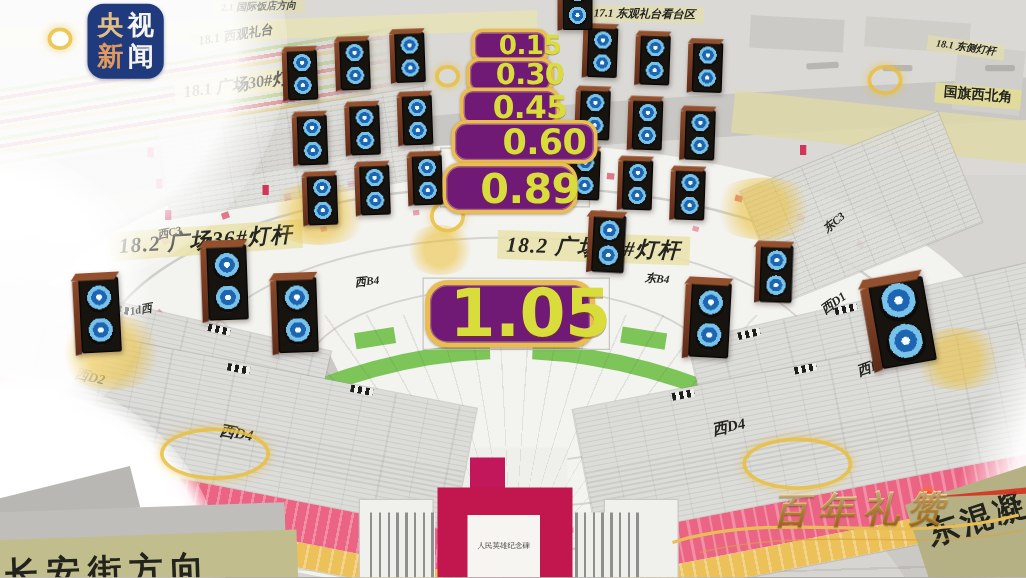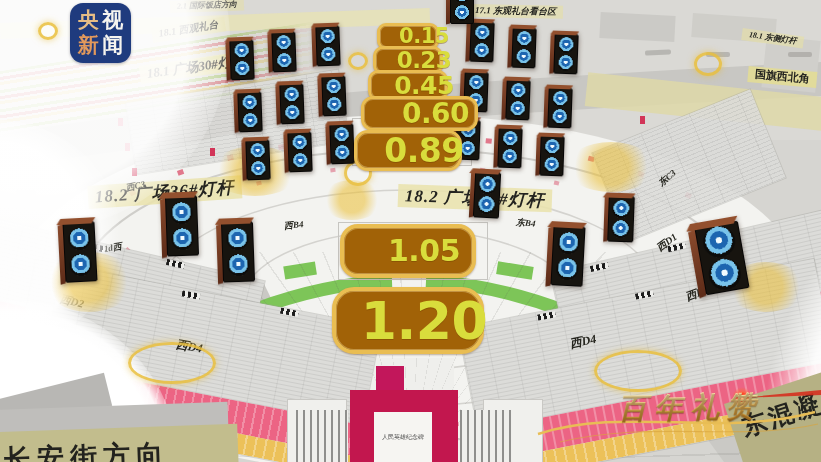--- a/index.html
+++ b/index.html
@@ -86,21 +86,21 @@
      background:linear-gradient(#8a4a2c,#5d2b18);transform:skewY(-14deg);}
   .spk::after{content:"";position:absolute;top:-7%;left:-14%;width:110%;height:10%;
      background:#93502e;transform:skewX(-35deg);}
   .spk-front{position:absolute;inset:0;background:#17140f;border:1px solid #060505;border-radius:2px;
      display:flex;flex-direction:column;align-items:center;justify-content:space-evenly;}
   .cone{width:74%;aspect-ratio:1/1;border-radius:50%;
      background:radial-gradient(circle at 50% 45%,#f2fbff 0 14%,#1d65b0 14% 38%,#79c3ea 38% 58%,#0d0c0a 58% 74%,#322b26 74% 100%);}
 
   
   .badge{position:absolute;z-index:60;display:flex;align-items:center;justify-content:center;
-     background:#a16207;border:3px solid #e9bd52;
+     background:#701a75;border:3px solid #e9bd52;
      box-shadow:inset 0 0 0 1px rgba(255,240,180,.35),0 1px 2px rgba(80,40,0,.35);padding-left:32px;}
   .badge span{font-family:"DejaVu Sans",sans-serif;font-weight:700;color:#d9dd3c;
      letter-spacing:-.5px;text-shadow:0 1px 0 rgba(110,65,0,.4);line-height:1;}
 
   
   .logo{position:absolute;left:70px;top:3px;width:61px;height:60px;background:#1f3b7e;border-radius:13px;
      z-index:70;display:grid;grid-template-columns:1fr 1fr;grid-template-rows:1fr 1fr;
      padding:5px 6px;box-shadow:0 1px 3px rgba(0,0,30,.3);}
   .logo span{font-family:"DejaVu Sans",sans-serif;font-weight:700;font-size:21px;line-height:25px;
      text-align:center;}
@@ -259,36 +259,33 @@
     <span class="lg-gold1">央</span>
     <span class="lg-white">视</span>
     <span class="lg-gold2">新</span>
     <span class="lg-white">闻</span>
   </div>
 
 <div class="badge" style="left: 377px; top: 23px; width: 62px; height: 27px; border-radius: 9px; border-width: 3px;">
       <span style="font-size: 21px;">0.15</span>
     </div>
     <div class="badge" style="left: 373px; top: 46px; width: 70px; height: 29px; border-radius: 10px; border-width: 3px;">
-      <span style="font-size: 23px;">0.23</span>
+      <span style="font-size: 23px;">0.30</span>
     </div>
     <div class="badge" style="left: 368px; top: 70px; width: 80px; height: 31px; border-radius: 10px; border-width: 3px;">
       <span style="font-size: 25px;">0.45</span>
     </div>
     <div class="badge" style="left: 361px; top: 96px; width: 117px; height: 35px; border-radius: 12px; border-width: 3px;">
       <span style="font-size: 28px;">0.60</span>
     </div>
     <div class="badge" style="left: 354px; top: 130px; width: 108px; height: 41px; border-radius: 14px; border-width: 3px;">
       <span style="font-size: 33px;">0.89</span>
     </div>
     <div class="badge" style="left: 340px; top: 224px; width: 136px; height: 54px; border-radius: 18px; border-width: 4px;">
-      <span style="font-size: 30px;">1.05</span>
-    </div>
-    <div class="badge" style="left: 332px; top: 287px; width: 152px; height: 67px; border-radius: 22px; border-width: 4px;">
-      <span style="font-size: 52px;">1.20</span>
+      <span style="font-size: 53px;">1.05</span>
     </div>
     <div class="spk" style="left: 316px; top: 26px; width: 24px; height: 40px; transform: rotate(-2deg);">
       <div class="spk-front">
         <div class="cone"></div>
         <div class="cone"></div>
       </div>
     </div>
     <div class="spk" style="left: 272px; top: 32px; width: 24px; height: 40px; transform: rotate(-2deg);">
       <div class="spk-front">
         <div class="cone"></div>

